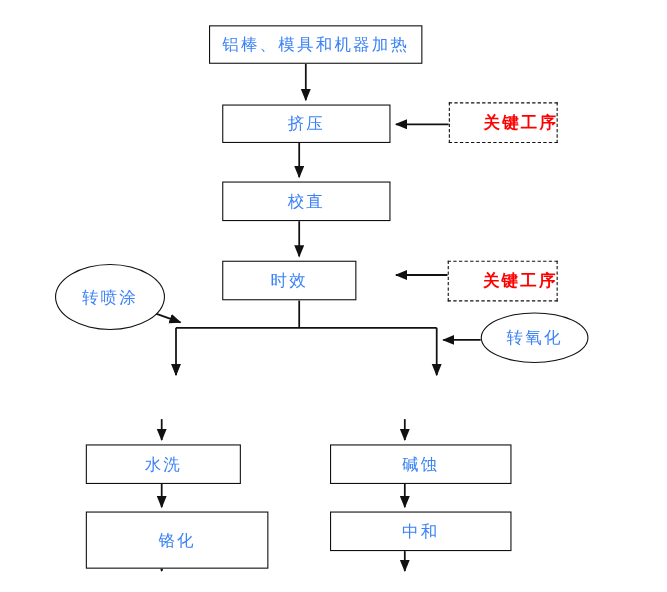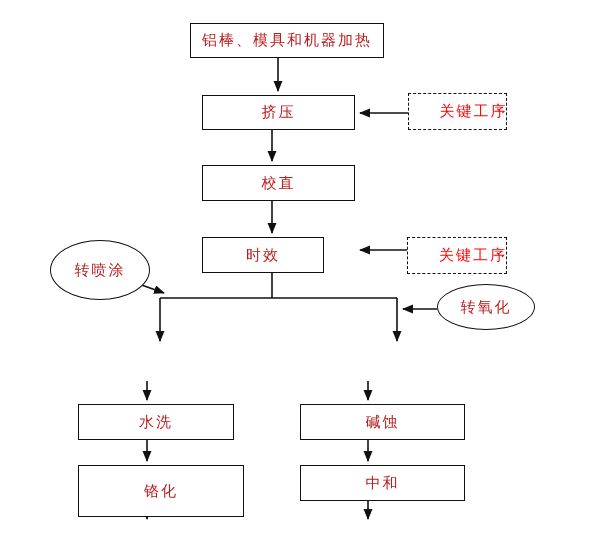--- a/index.html
+++ b/index.html
@@ -4,24 +4,24 @@
 <style>
   html,body{margin:0;padding:0;background:#ffffff;}
   .stage{
     position:relative;width:606px;height:538px;background:#ffffff;
     font-family:"Liberation Serif","DejaVu Serif",serif;overflow:hidden;
   }
   .wires{position:absolute;left:0;top:0;width:606px;height:538px;pointer-events:none;}
   .node{
     position:absolute;display:flex;align-items:center;justify-content:center;
     box-sizing:border-box;background:#ffffff;border:1.6px solid #111111;
-    font-size:15px;letter-spacing:2px;color:#b91c1c;white-space:nowrap;z-index:2;
+    font-size:15px;letter-spacing:2px;color:#3b82f6;white-space:nowrap;z-index:2;
   }
   .callout{
-    border:1.7px dashed #111111;font-weight:normal;padding-left:32px;
+    border:1.7px dashed #111111;font-weight:bold;padding-left:32px;
   }
   .ellipse{border-radius:50%;}
 </style>
 </head>
 <body>
 
 <div class="stage">
 
   <svg class="wires" width="606" height="538" viewBox="0 0 606 538" xmlns="http://www.w3.org/2000/svg">
     <defs>
@@ -60,21 +60,21 @@
 
   <div class="node callout" style="left: 408px; top: 93px; width: 99px; height: 37px; color: rgb(255, 0, 0);">关键工序</div>
 
   <div class="node callout" style="left: 407px; top: 237px; width: 100px; height: 37px; color: rgb(255, 0, 0);">关键工序</div>
 
   <div class="node ellipse" style="left:50px;top:240px;width:100px;height:60px;">转喷涂</div>
 
   <div class="node ellipse" style="left:437px;top:284px;width:98px;height:46px;">转氧化</div>
 
 
-  <div class="node" style="left:78px;top:404px;width:156px;height:36px;">水洗</div>
+  <div class="node" style="left:78px;top:404px;width:141px;height:36px;">水洗</div>
 
   <div class="node" style="left:78px;top:465px;width:166px;height:52px;">铬化</div>
 
 
   <div class="node" style="left:300px;top:404px;width:165px;height:36px;">碱蚀</div>
 
   <div class="node" style="left:300px;top:465px;width:165px;height:36px;">中和</div>
 
 </div>
 

